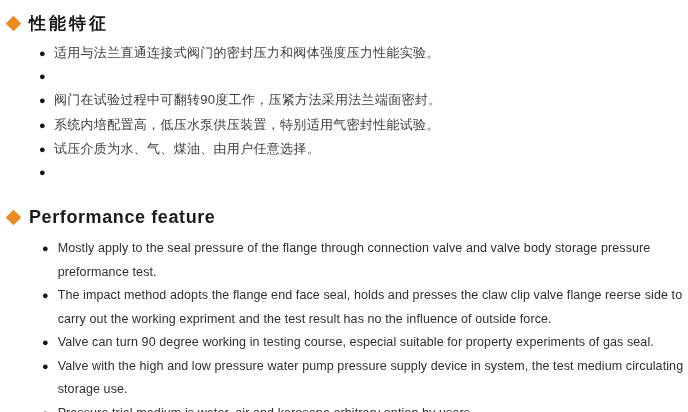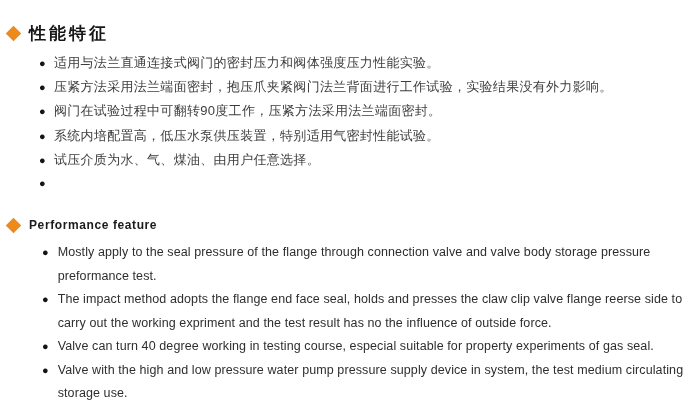--- a/index.html
+++ b/index.html
@@ -26,21 +26,21 @@
     gap: 10px;
   }
   .diamond {
     width: 11px;
     height: 11px;
     background: #ed8a1c;
     transform: rotate(45deg);
     flex: 0 0 auto;
     margin-left: 3px;
   }
-  .section-cn { padding-top: 22px; }
+  .section-cn { padding-top: 12px; }
   .section-cn .heading-title {
     font-size: 17px;
     font-weight: 700;
     color: #161616;
     letter-spacing: 3px;
   }
   .feature-list {
     list-style: none;
     margin: 0;
     padding: 0;
@@ -56,21 +56,21 @@
     white-space: nowrap;
     letter-spacing: 0.3px;
   }
   .bullet {
     font-size: 11px;
     color: #141414;
     flex: 0 0 auto;
   }
   .section-en { margin-top: 23px; }
   .section-en .heading-title {
-    font-size: 12px;
+    font-size: 18px;
     font-weight: 700;
     color: #1b1b1b;
     letter-spacing: 0.6px;
   }
   .en-list { margin: 9px 0 0 37px; }
   .en-list li {
     display: flex;
     align-items: flex-start;
     gap: 9px;
     font-size: 12.5px;
@@ -93,21 +93,20 @@
       <span class="diamond"></span>
       <span class="heading-title">性能特征</span>
     </div>
     <ul class="feature-list cn-list">
       <li>
         <span class="bullet">●</span>
         <span class="item-text">适用与法兰直通连接式阀门的密封压力和阀体强度压力性能实验。</span>
       </li>
       <li>
         <span class="bullet">●</span>
-        <span class="item-text">压紧方法采用法兰端面密封，抱压爪夹紧阀门法兰背面进行工作试验，实验结果没有外力影响。</span>
       </li>
       <li>
         <span class="bullet">●</span>
         <span class="item-text">阀门在试验过程中可翻转90度工作，压紧方法采用法兰端面密封。</span>
       </li>
       <li>
         <span class="bullet">●</span>
         <span class="item-text">系统内培配置高，低压水泵供压装置，特别适用气密封性能试验。</span>
       </li>
       <li>
@@ -129,21 +128,21 @@
       <li>
         <span class="bullet">●</span>
         <span class="item-text">Mostly apply to the seal pressure of the flange through connection valve and valve body storage pressure preformance test.</span>
       </li>
       <li>
         <span class="bullet">●</span>
         <span class="item-text">The impact method adopts the flange end face seal, holds and presses the claw clip valve flange reerse side to carry out the working expriment and the test result has no the influence of outside force.</span>
       </li>
       <li>
         <span class="bullet">●</span>
-        <span class="item-text">Valve can turn 40 degree working in testing course, especial suitable for property experiments of gas seal.</span>
+        <span class="item-text">Valve can turn 90 degree working in testing course, especial suitable for property experiments of gas seal.</span>
       </li>
       <li>
         <span class="bullet">●</span>
         <span class="item-text">Valve with the high and low pressure water pump pressure supply device in system, the test medium circulating storage use.</span>
       </li>
       <li>
         <span class="bullet">●</span>
         <span class="item-text">Pressure trial medium is water, air and kerosene,arbitrary option by users.</span>
       </li>
 

